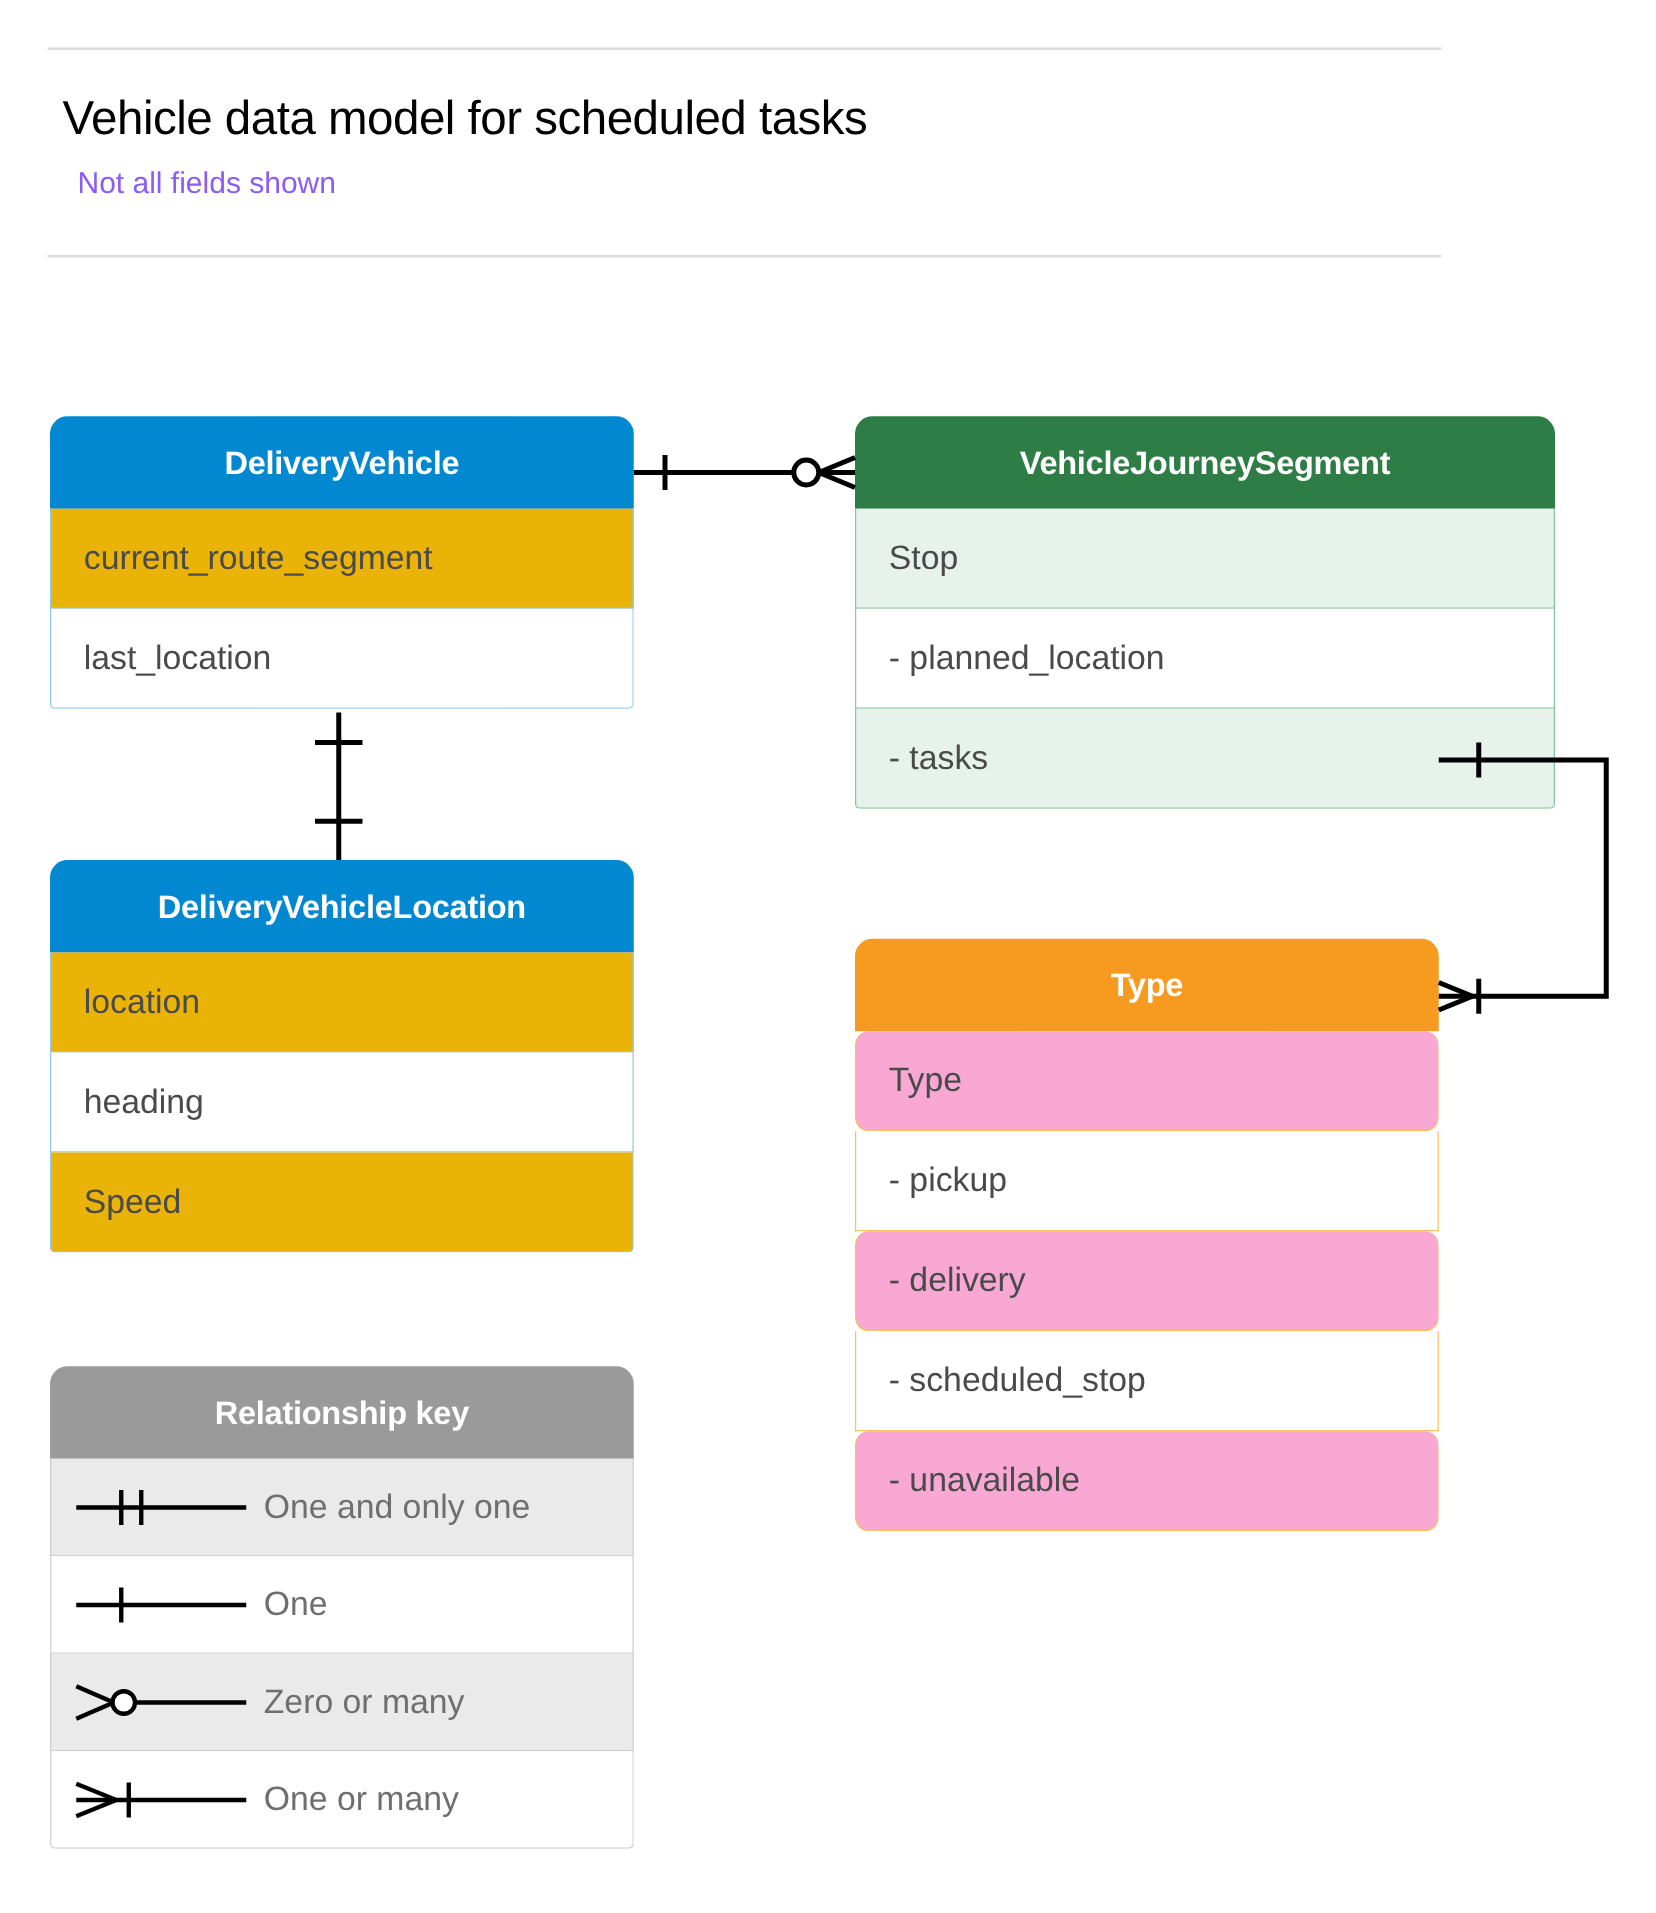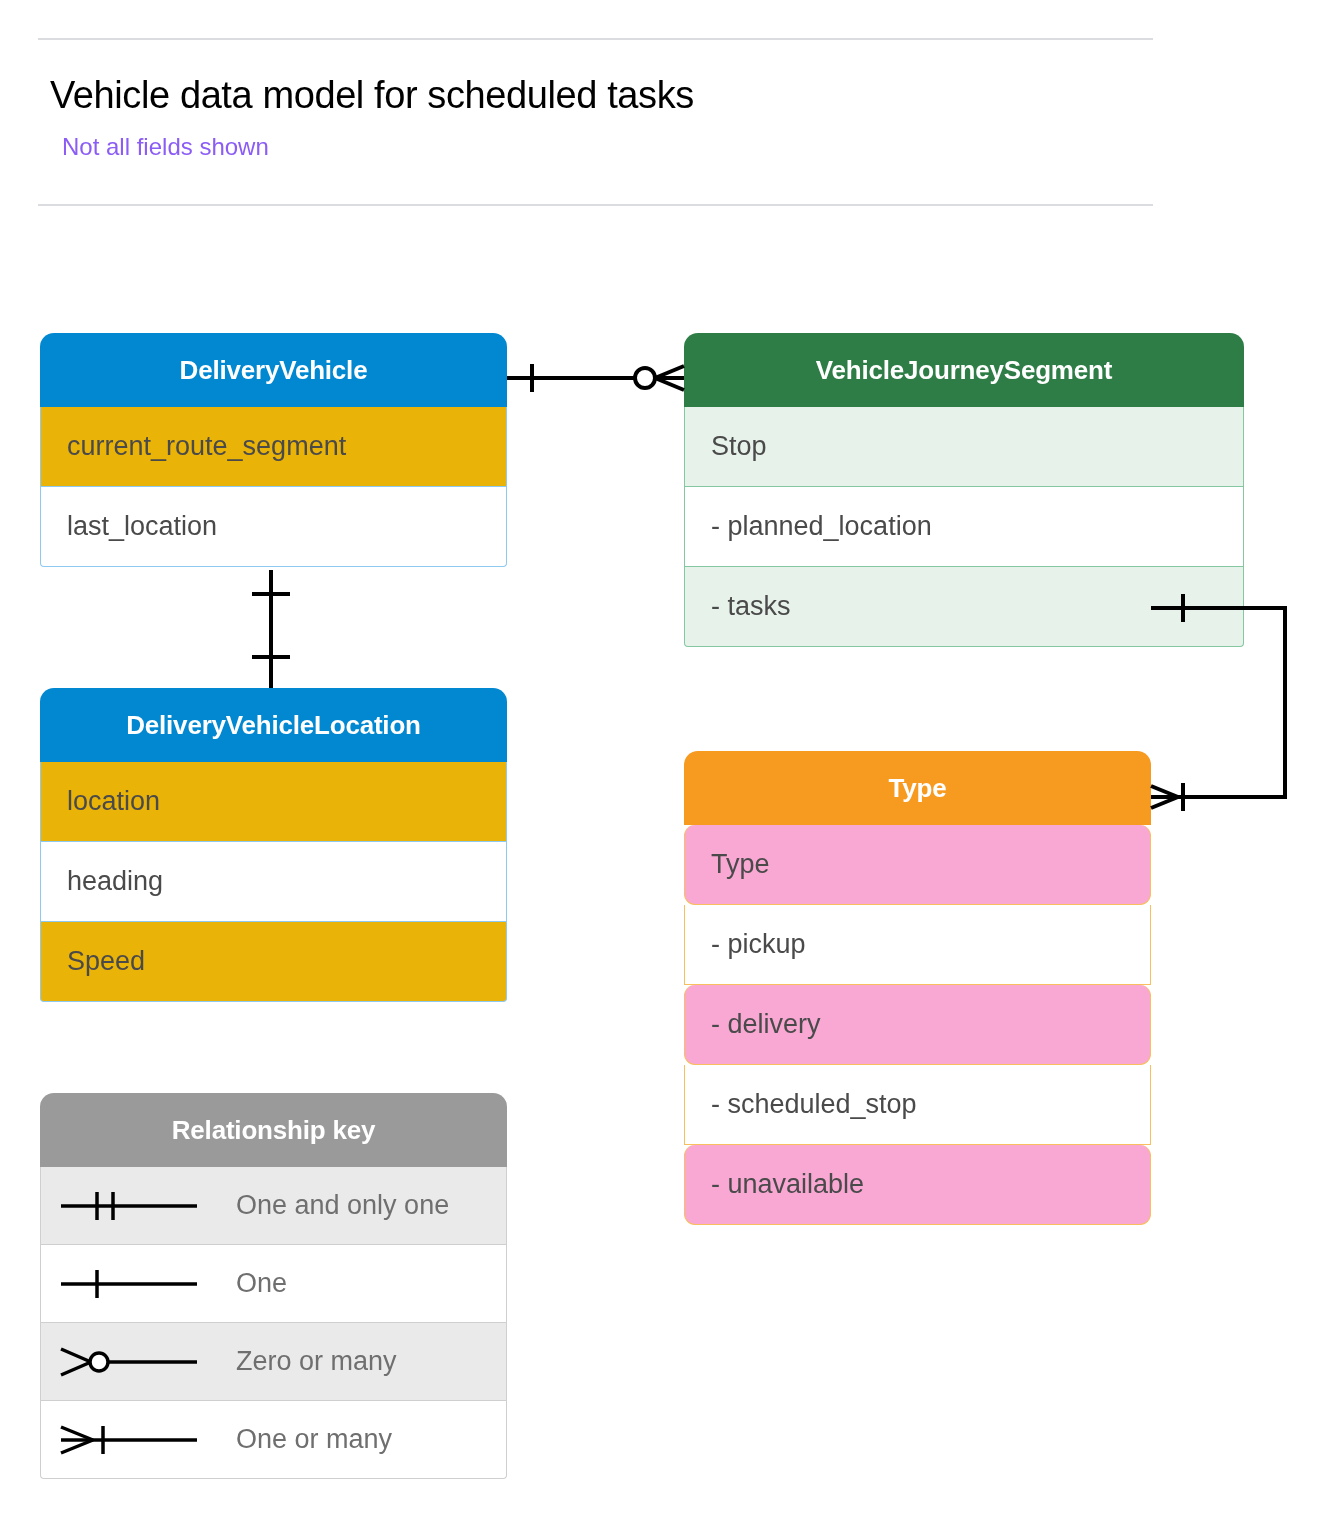--- a/index.html
+++ b/index.html
@@ -109,21 +109,20 @@
 
   
   .legend-row {
     height: 78px;
     display: flex;
     align-items: center;
     border-style: solid;
     border-width: 0 1.5px 1.5px 1.5px;
     border-color: #cfcfcf;
     padding: 0;
-    gap: 25px;
   }
   .legend-row.tint { background: #eaeaea; }
   .legend-row.plain { background: #ffffff; }
   .legend-row.last { border-radius: 0 0 4px 4px; }
   .legend-sym { width: 170px; flex: 0 0 170px; display: flex; align-items: center; padding-left: 16px; }
   .legend-label {
     font-size: 27px;
     color: #6f6f6f;
     white-space: nowrap;
   }

